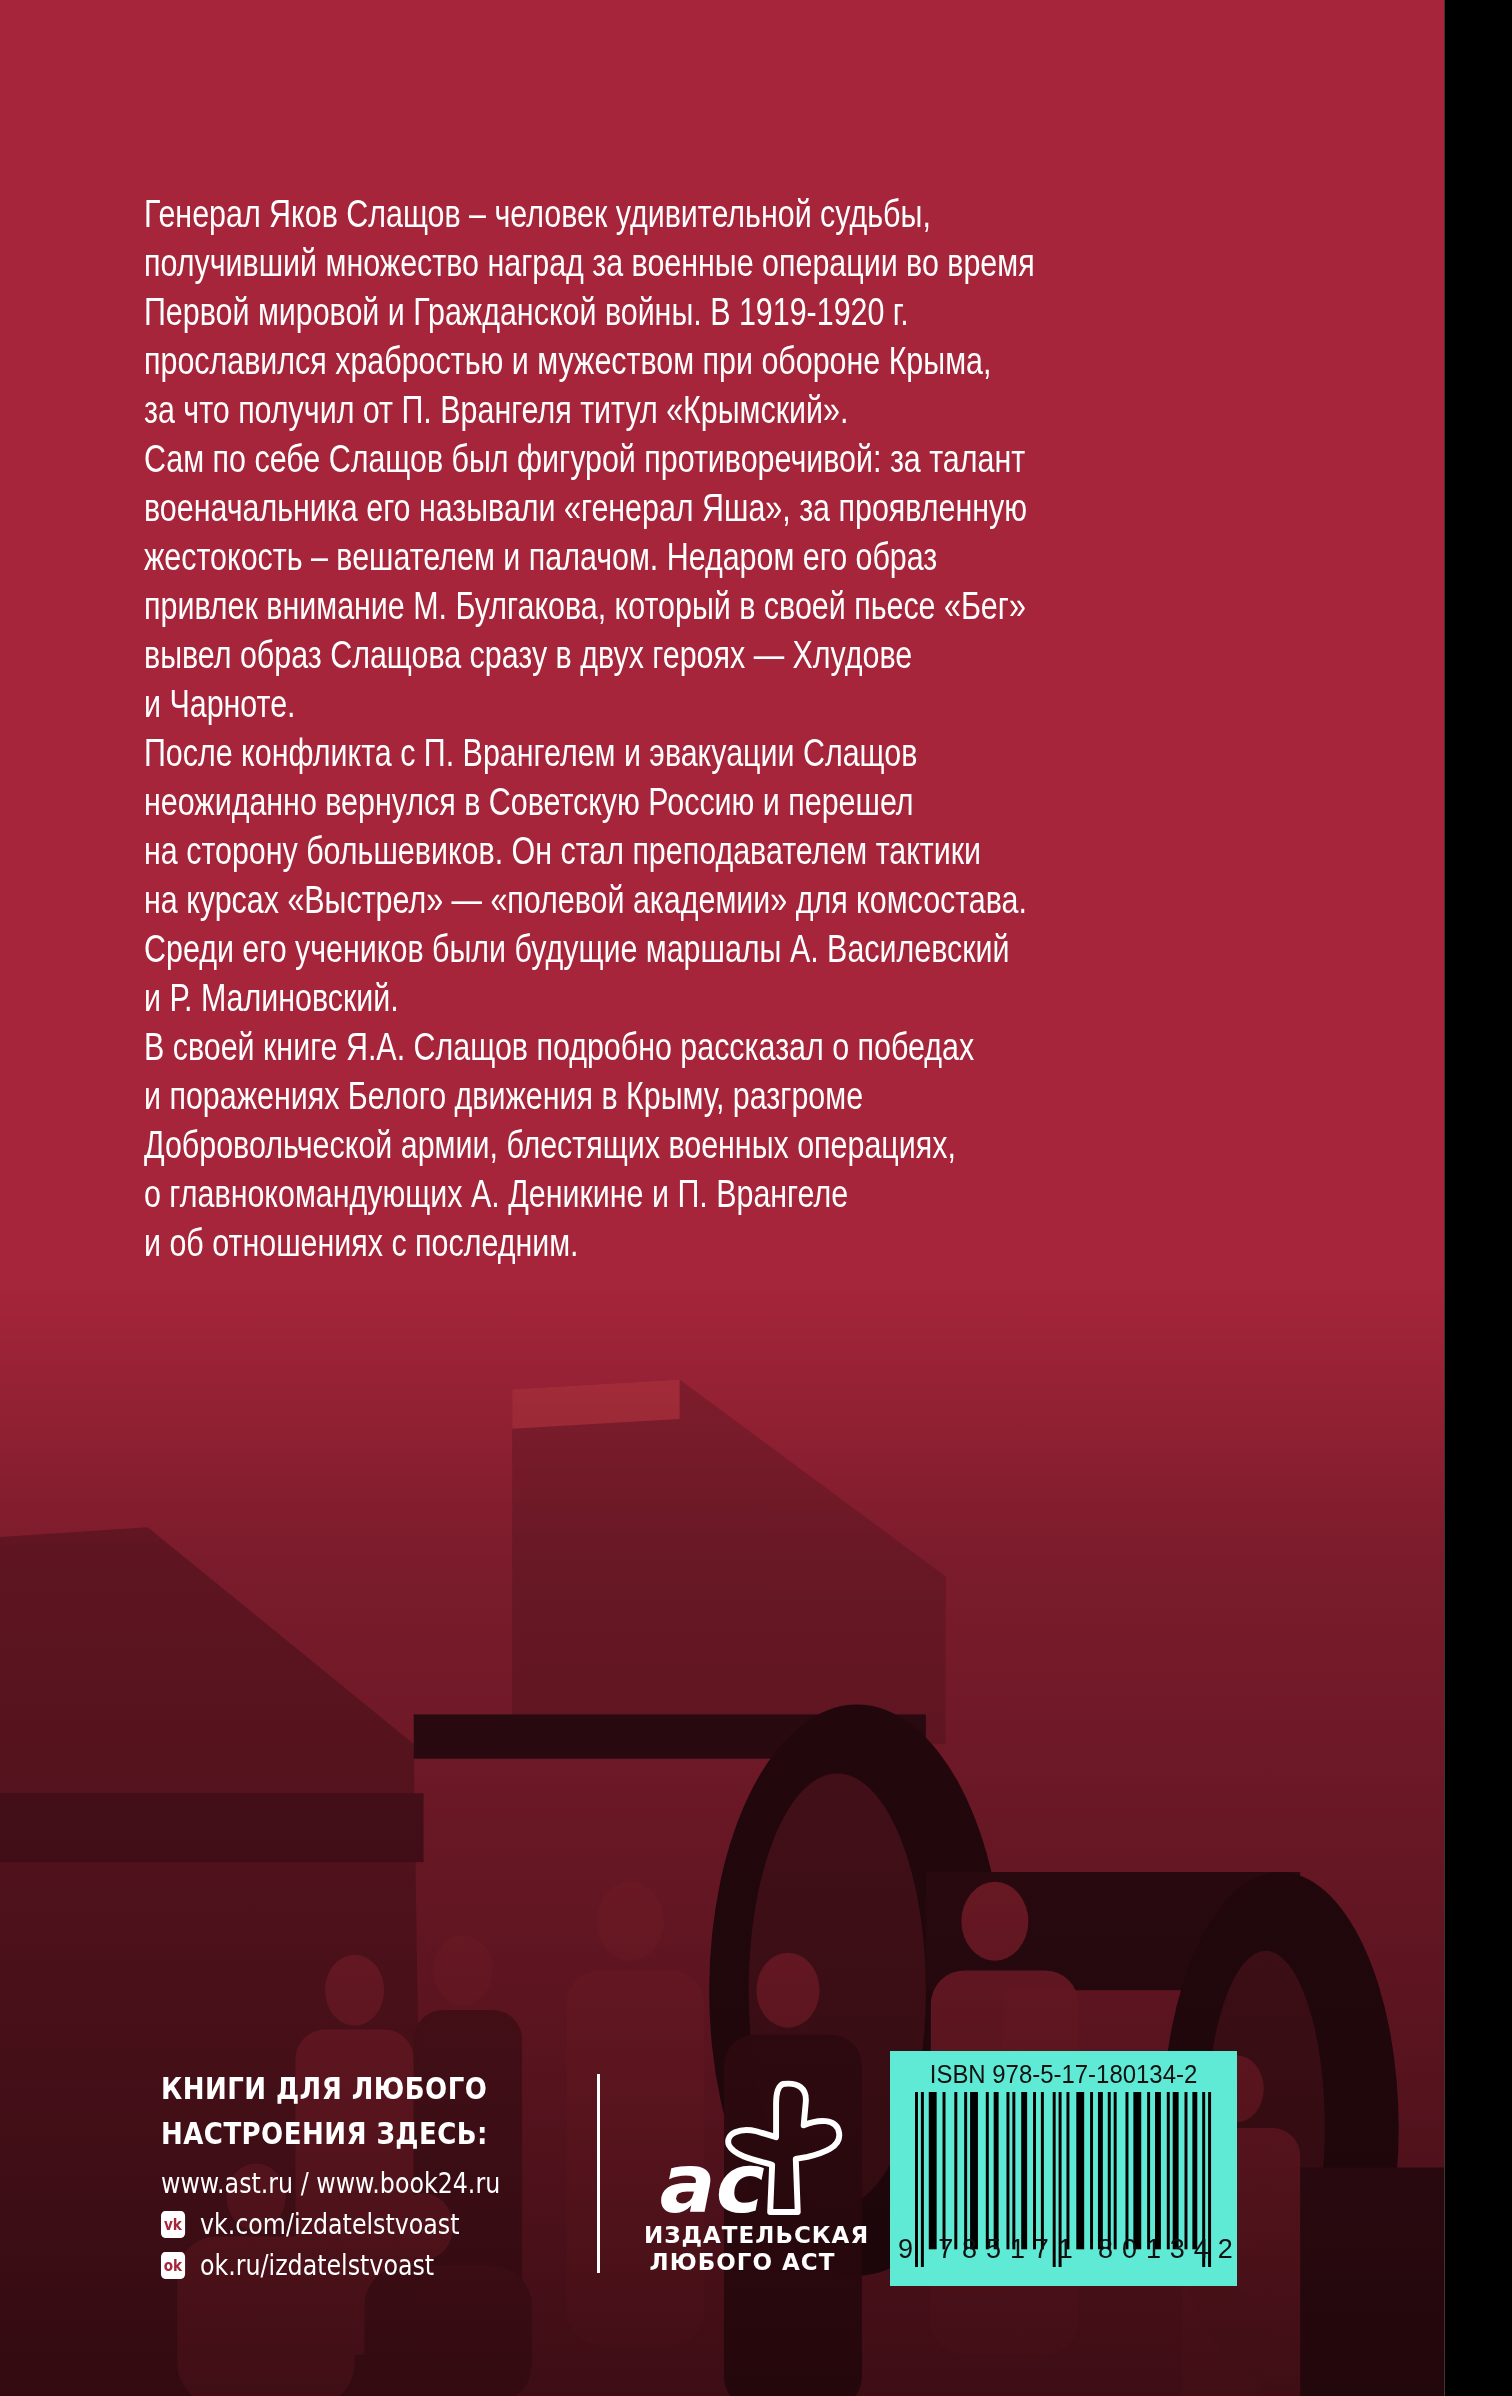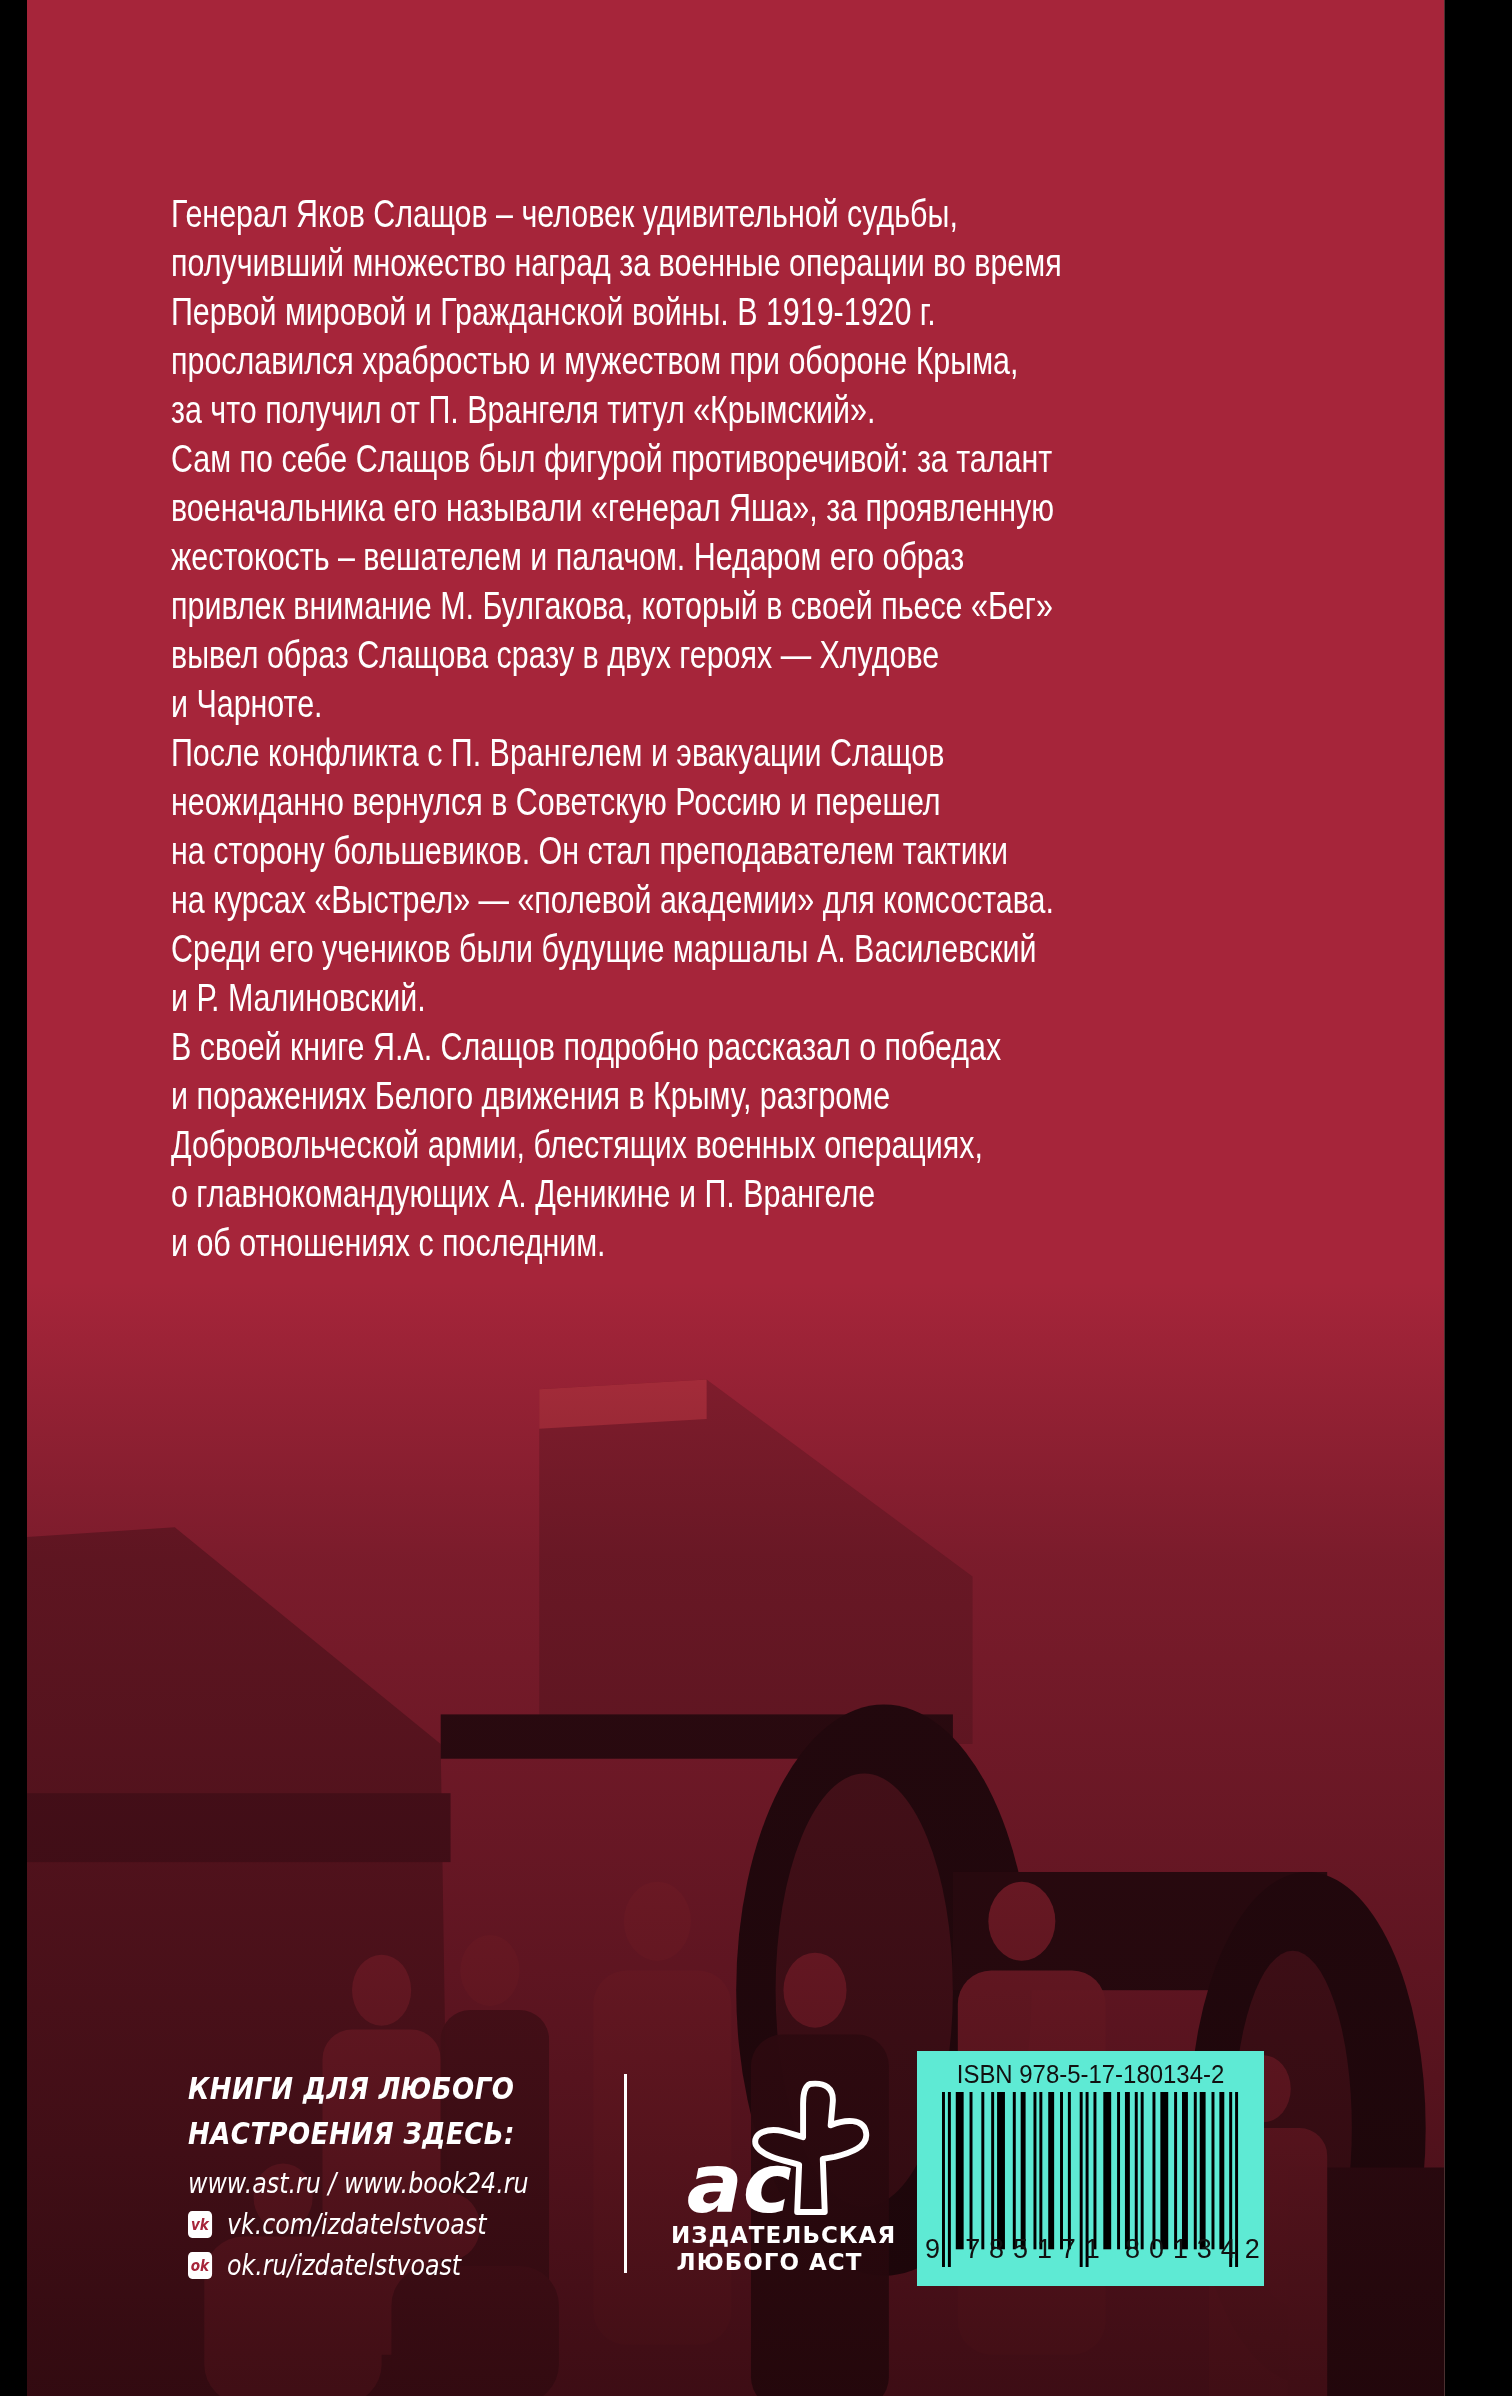--- a/index.html
+++ b/index.html
@@ -1,19 +1,19 @@
 <!DOCTYPE html>
 <html><head>
   <meta charset="utf-8">
   <style>
     html, body { margin: 0; padding: 0; background: #000; }
     body { width: 1512px; height: 2397px; position: relative; overflow: hidden; }
     .cover {
       position: absolute; left: 0; top: 0; width: 1444px; height: 2397px;
-      background: #A6253A; overflow: hidden; margin-left: 27px;
+      background: #A6253A; overflow: hidden;
     }
     .edge { position: absolute; left: 1444px; top: 0; width: 68px; height: 2397px; background: #000; border-left: 1px solid #4a3030; }
 
     
     .photo { position: absolute; left: 0; top: 1281px; width: 1444px; height: 1116px; }
     .photo svg { width: 100%; height: 100%; display: block; }
 
     
     .blurb {
       position: absolute; left: 144px; top: 189px; width: 1281px;
@@ -21,21 +21,20 @@
       font-size: 39px; line-height: 49px;
       transform: scaleX(0.78); transform-origin: left top;
       white-space: nowrap;
     }
     .blurb .line { display: block; }
 
     
     .pub {
       position: absolute; left: 161px; top: 2067px; color: #fff;
       font-family: "DejaVu Sans", sans-serif;
-      font-style: italic;
     }
     .pub .headline {
       font-weight: bold; font-size: 29.6px; line-height: 45px; letter-spacing: 0.5px;
       transform: scaleX(0.88); transform-origin: left top; white-space: nowrap;
     }
     .pub .link-row {
       display: flex; align-items: center; font-size: 27.6px; height: 41px;
       transform: scaleX(0.86); transform-origin: left top; white-space: nowrap;
     }
     .pub .sites { margin-top: 5.9px; }

